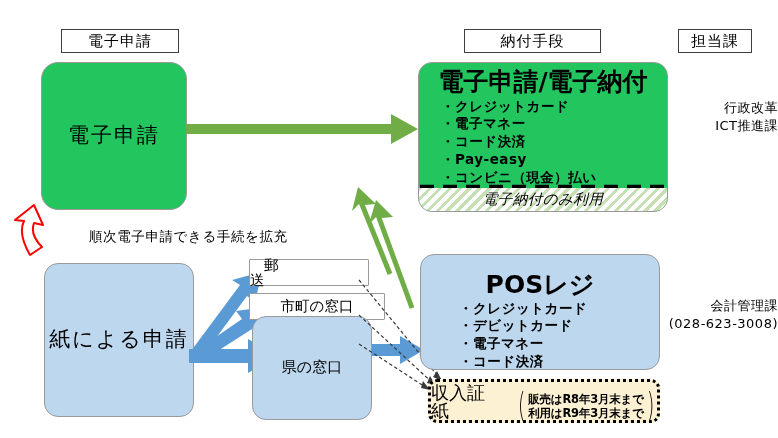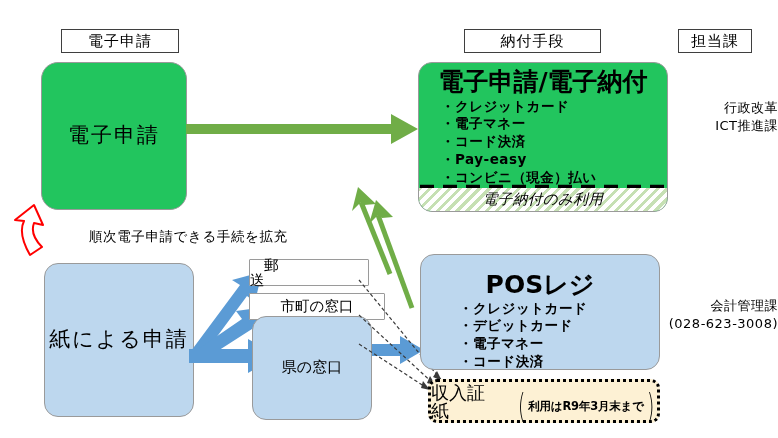--- a/index.html
+++ b/index.html
@@ -272,19 +272,20 @@
   <div class="dept abs" style="left:668px; top:297px; width:110px;">
     <div>会計管理課</div>
     <div>(028-623-3008)</div>
   </div>
 
   <div class="stamp-box abs" style="left:428px; top:379px; width:232px; height:44px;">
     <span class="stamp-title">収入証紙</span>
     <span class="stamp-note">
       <span class="brace">(</span>
       <span class="stamp-note-lines">
+        <div>販売はR8年3月末まで</div>
         <div>利用はR9年3月末まで</div>
       </span>
       <span class="brace">)</span>
     </span>
   </div>
 
 </div>
 
 </body></html>

